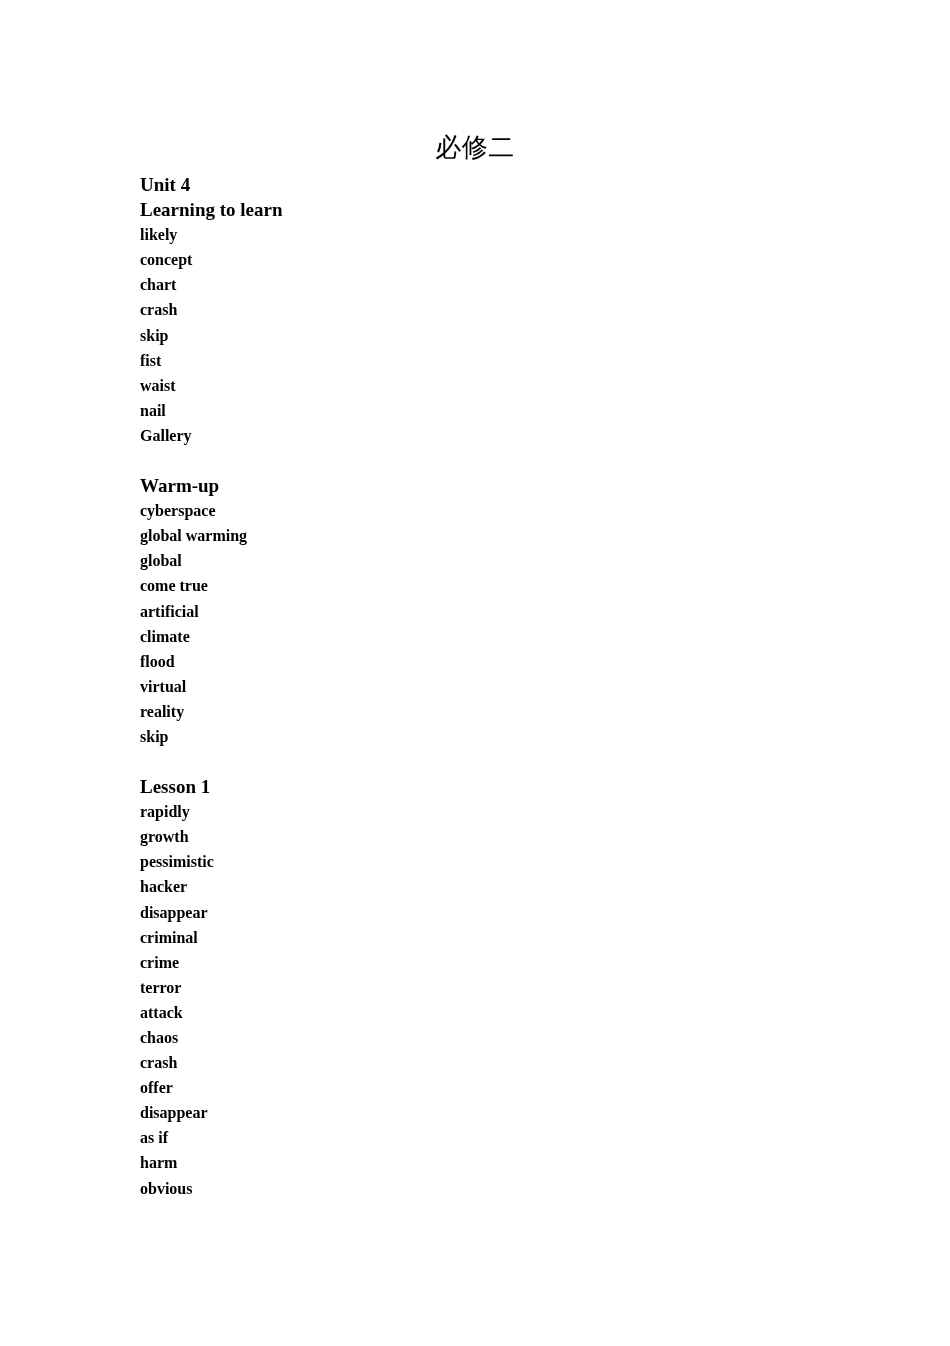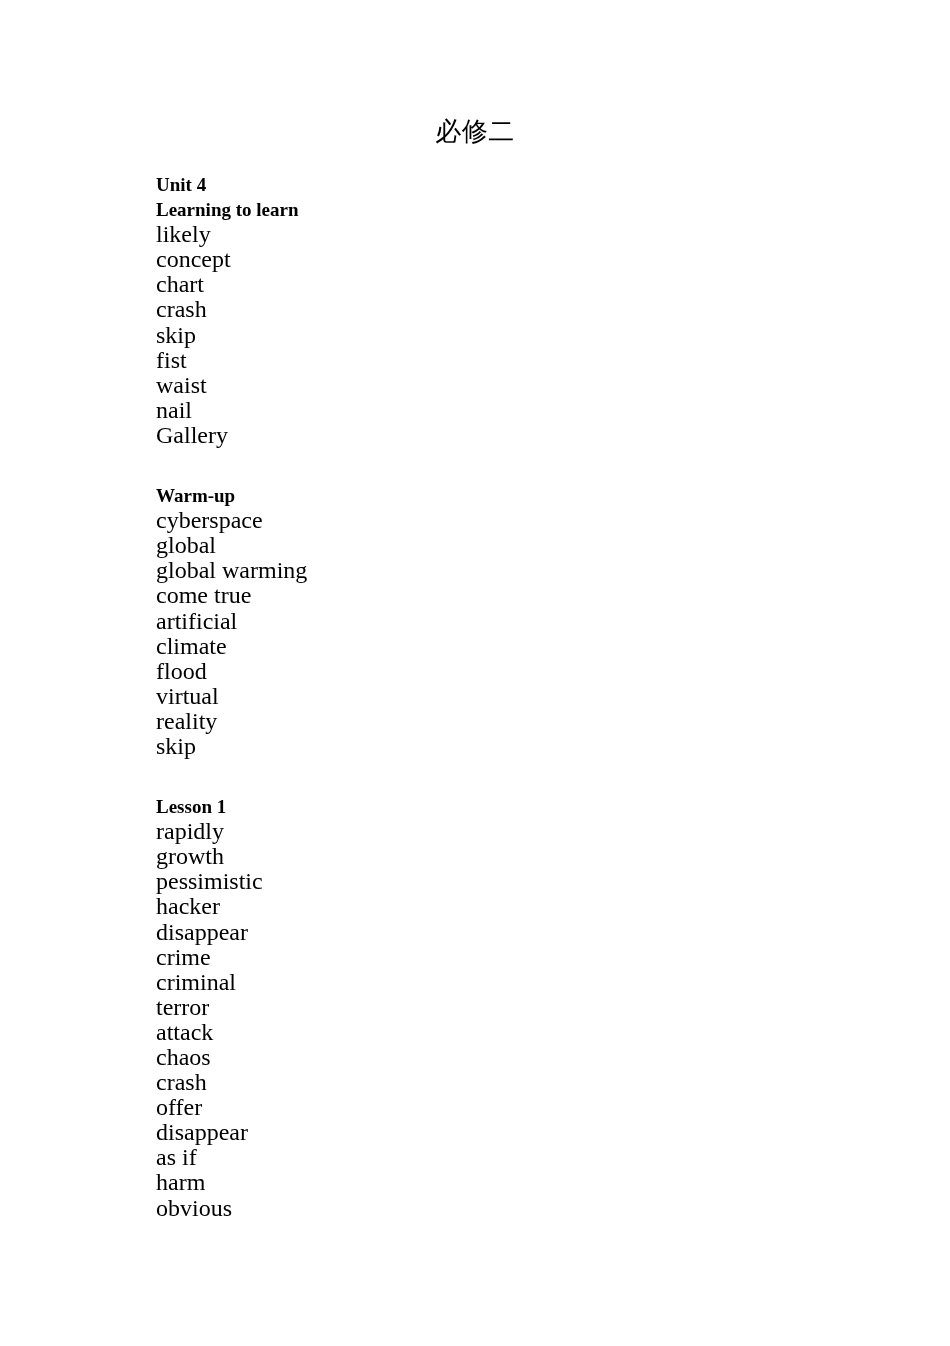--- a/index.html
+++ b/index.html
@@ -16,52 +16,52 @@
     position: relative;
   }
   .page {
     position: relative;
     width: 950px;
     height: 1346px;
     box-sizing: border-box;
   }
   .doc-title {
     position: absolute;
-    top: 116px;
+    top: 131px;
     left: 0;
     width: 950px;
     text-align: center;
     font-size: 26px;
     line-height: 34px;
     font-weight: 400;
     letter-spacing: 0.5px;
-    font-family: Liberation Mono, monospace;
+    font-family: Liberation Serif, serif;
   }
   .content {
     position: absolute;
     top: 172px;
-    left: 156px;
+    left: 140px;
     width: 700px;
   }
   .section {
     margin: 0;
     padding: 0;
   }
   .section + .section {
-    margin-top: 35px; 
+    margin-top: 25px; 
   }
   .heading {
     font-weight: bold;
     font-size: 19px;
     line-height: 25.1px;
     white-space: pre;
   }
   .word {
-    font-weight: normal;
-    font-size: 24px;
+    font-weight: bold;
+    font-size: 16px;
     line-height: 25.1px;
     white-space: pre;
   }
 </style>
 </head>
 <body>
 
 <div class="page">
 
   <div class="doc-title">必修二</div>
@@ -76,39 +76,39 @@
         <div class="word">crash</div>
         <div class="word">skip</div>
         <div class="word">fist</div>
         <div class="word">waist</div>
         <div class="word">nail</div>
         <div class="word">Gallery</div>
       </div>
       <div class="section">
         <div class="heading">Warm-up</div>
         <div class="word">cyberspace</div>
+        <div class="word">global warming</div>
         <div class="word">global</div>
-        <div class="word">global warming</div>
         <div class="word">come true</div>
         <div class="word">artificial</div>
         <div class="word">climate</div>
         <div class="word">flood</div>
         <div class="word">virtual</div>
         <div class="word">reality</div>
         <div class="word">skip</div>
       </div>
       <div class="section">
         <div class="heading">Lesson 1</div>
         <div class="word">rapidly</div>
         <div class="word">growth</div>
         <div class="word">pessimistic</div>
         <div class="word">hacker</div>
         <div class="word">disappear</div>
+        <div class="word">criminal</div>
         <div class="word">crime</div>
-        <div class="word">criminal</div>
         <div class="word">terror</div>
         <div class="word">attack</div>
         <div class="word">chaos</div>
         <div class="word">crash</div>
         <div class="word">offer</div>
         <div class="word">disappear</div>
         <div class="word">as if</div>
         <div class="word">harm</div>
         <div class="word">obvious</div>
       </div>

